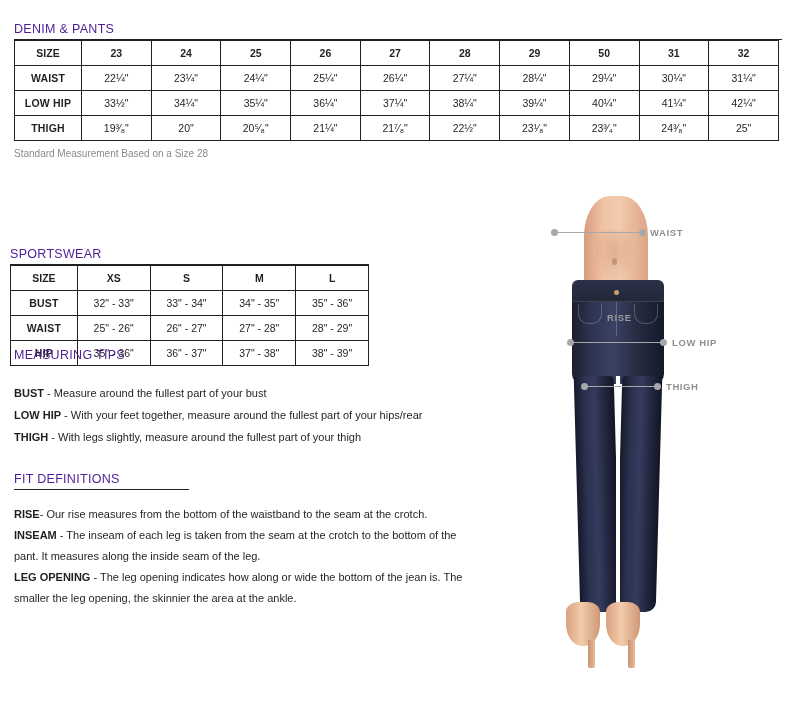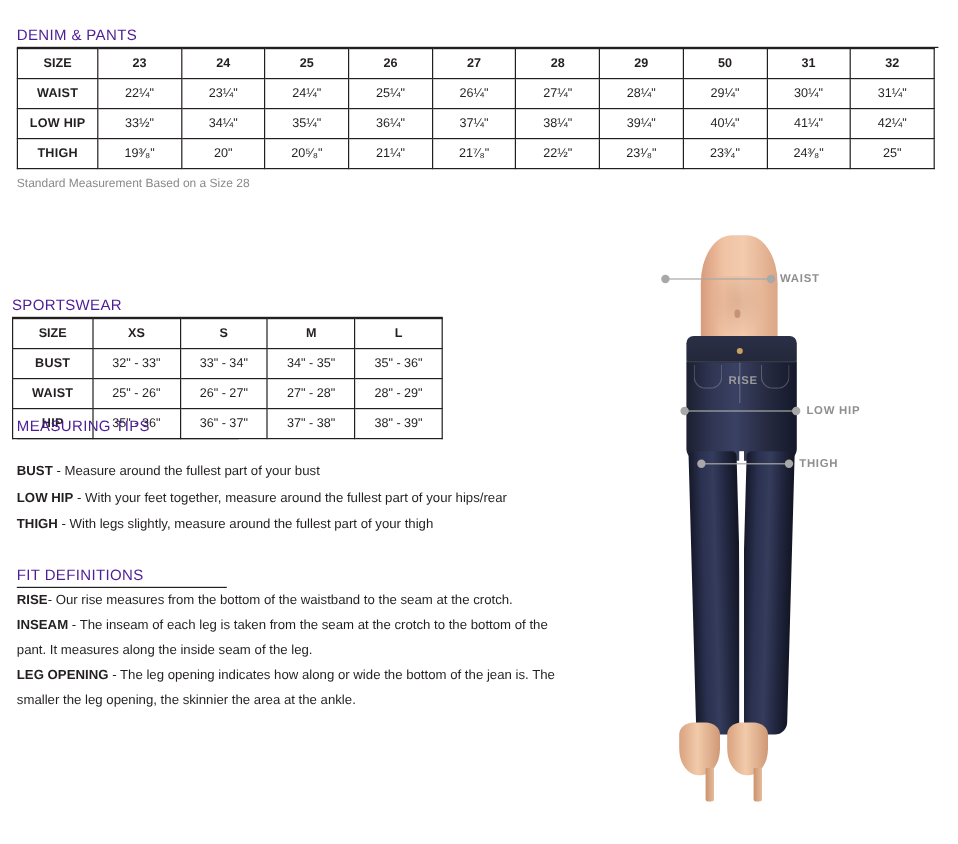--- a/index.html
+++ b/index.html
@@ -63,21 +63,21 @@
 
   .note {
     font-size: 10px;
     color: #8a8a8a;
     margin-top: 7px;
   }
 
   
   .tips-list { margin-top: 16px; font-size: 11px; line-height: 22px; }
   .tips-list b { font-weight: bold; }
-  .fit-list { font-size: 11px; line-height: 21px; }
+  .fit-list { margin-top: 14px; font-size: 11px; line-height: 21px; }
   .fit-list p { margin: 0 0 0 0; }
   .fit-list b { font-weight: bold; }
 
   
   .left-col {
     position: absolute;
     left: 14px;
     top: 22px;
     width: 768px;
   }

